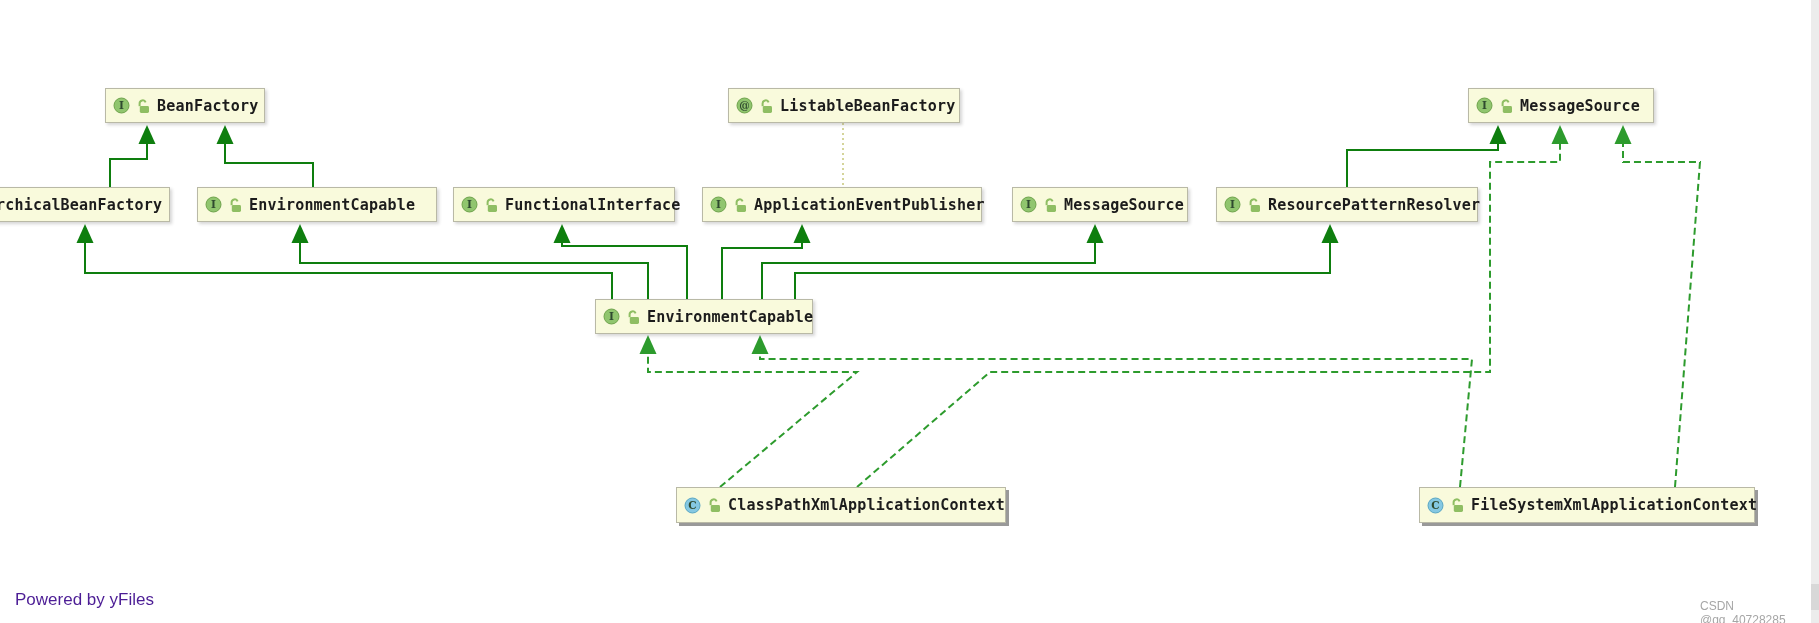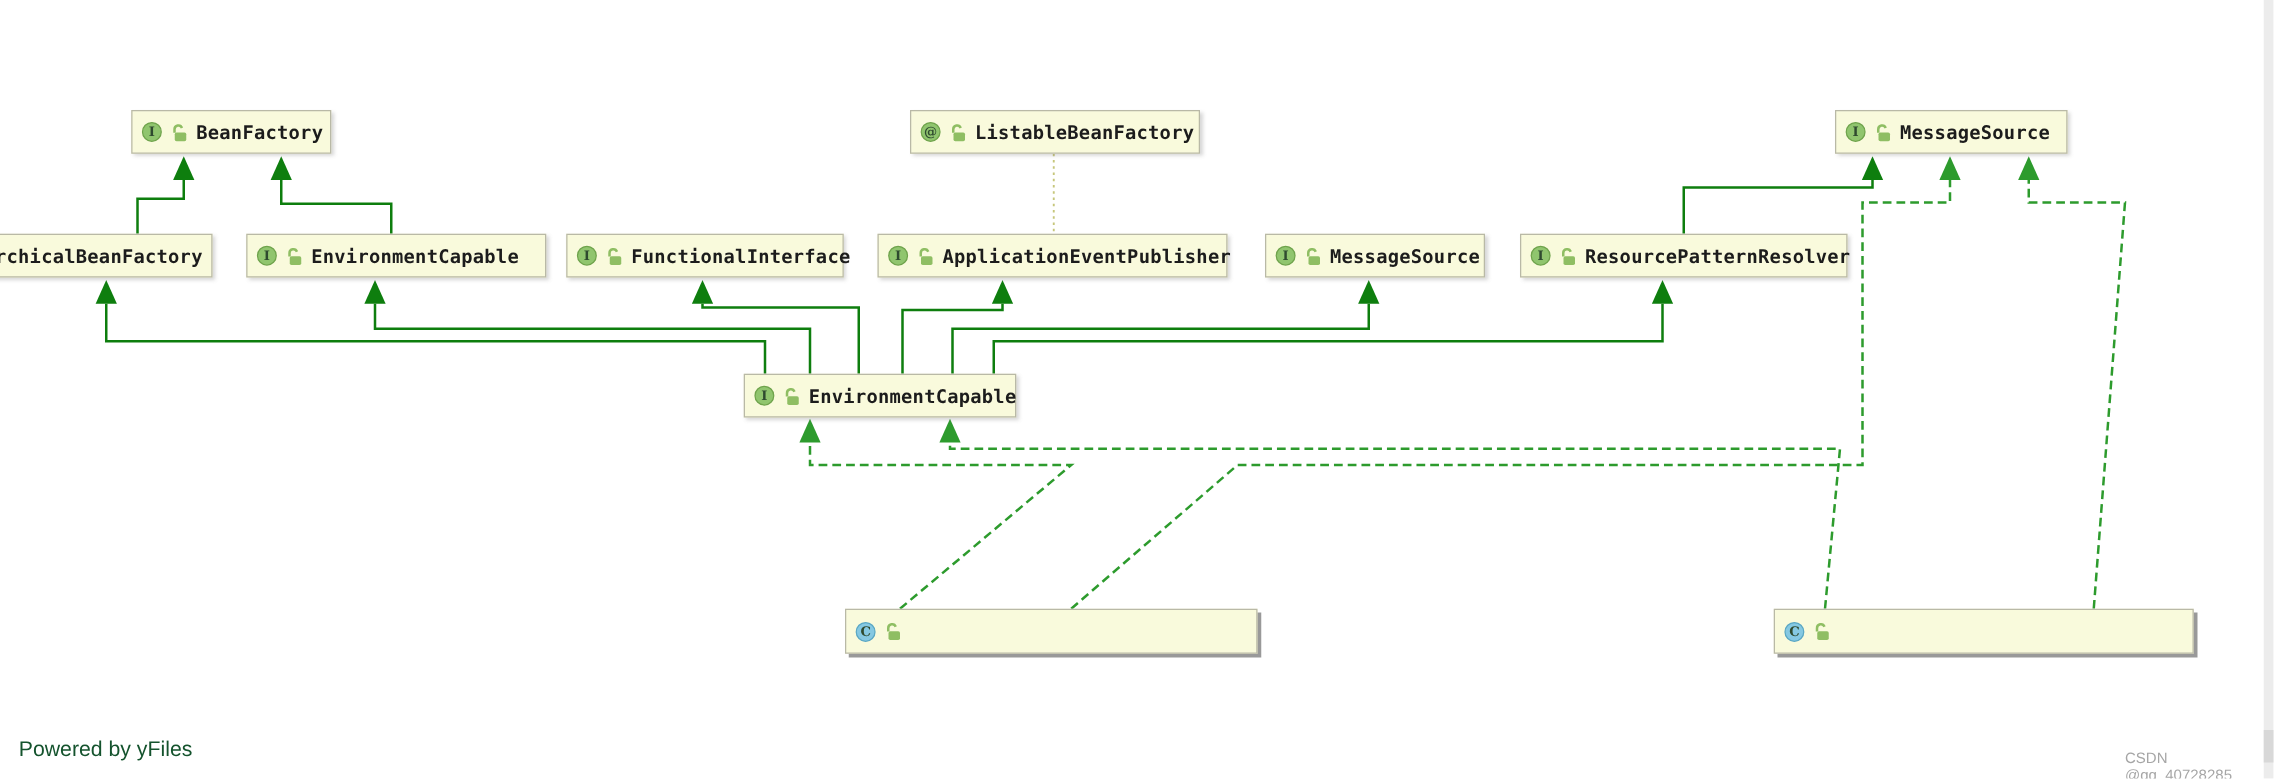--- a/index.html
+++ b/index.html
@@ -7,21 +7,21 @@
           font-family:"DejaVu Sans Mono","Liberation Mono",monospace;}
   #edges-svg{position:absolute;left:0;top:0;width:1819px;height:623px;}
   .node{position:absolute;display:flex;align-items:center;gap:6px;box-sizing:border-box;
         height:35px;padding:0 8px 0 7px;background:#f9fadc;border:1px solid #b9b9a6;
         box-shadow:2px 2px 3px rgba(120,120,120,0.30);
         font-size:15px;color:#1c1c1c;white-space:nowrap;cursor:default;}
   .node.class-node{height:36px;box-shadow:3px 3px 0 rgba(70,70,70,0.55);}
   .node .lbl{letter-spacing:0.2px;font-weight:bold;}
   .node svg{flex:0 0 auto;display:block;}
   .watermark-yfiles{position:absolute;left:15px;top:590px;
-        font-family:"Liberation Sans",sans-serif;font-size:17px;color:#14532d;
+        font-family:"Liberation Sans",sans-serif;font-size:17px;color:#4c1d95;
         text-decoration:none;cursor:pointer;}
   .watermark-csdn{position:absolute;left:1700px;top:599px;
         font-family:"Liberation Sans",sans-serif;font-size:12px;color:#a6a6a6;}
   .scrollbar-track{position:absolute;right:0;top:0;width:8px;height:623px;background:#ececec;}
   .scrollbar-thumb{position:absolute;right:0;top:584px;width:8px;height:26px;background:#d8d8d8;}
 </style>
 </head>
 <body>
 
 <div id="canvas">
@@ -159,29 +159,31 @@
       </div>
       <div class="node class-node" style="left: 676px; top: 487px; width: 330px;">
         <svg width="17" height="17" viewBox="0 0 17 17">
           <circle cx="8.5" cy="8.5" r="7.5" fill="#85c8e2" stroke="#5aa7c4" stroke-width="1"></circle>
           <text x="8.5" y="12.2" text-anchor="middle" font-size="10.5" font-weight="bold" font-family="DejaVu Serif, serif" fill="#2f4a2f">C</text>
         </svg>
         <svg width="15" height="16" viewBox="0 0 15 16">
           <path d="M3.6,8.2 L3.6,5.6 A3.1,3.1 0 0 1 9.6,4.4" fill="none" stroke="#8fbe63" stroke-width="2"></path>
           <rect x="3.8" y="8" width="9.2" height="7" rx="1.4" fill="#8fbe63"></rect>
         </svg>
+        <span class="lbl">ClassPathXmlApplicationContext</span>
       </div>
       <div class="node class-node" style="left: 1419px; top: 487px; width: 336px;">
         <svg width="17" height="17" viewBox="0 0 17 17">
           <circle cx="8.5" cy="8.5" r="7.5" fill="#85c8e2" stroke="#5aa7c4" stroke-width="1"></circle>
           <text x="8.5" y="12.2" text-anchor="middle" font-size="10.5" font-weight="bold" font-family="DejaVu Serif, serif" fill="#2f4a2f">C</text>
         </svg>
         <svg width="15" height="16" viewBox="0 0 15 16">
           <path d="M3.6,8.2 L3.6,5.6 A3.1,3.1 0 0 1 9.6,4.4" fill="none" stroke="#8fbe63" stroke-width="2"></path>
           <rect x="3.8" y="8" width="9.2" height="7" rx="1.4" fill="#8fbe63"></rect>
         </svg>
+        <span class="lbl">FileSystemXmlApplicationContext</span>
       </div>
     </div>
   <a class="watermark-yfiles">Powered by yFiles</a>
   <div class="watermark-csdn">CSDN @qq_40728285</div>
   <div class="scrollbar-track"></div>
   <div class="scrollbar-thumb"></div>
 </div>
 
 </body></html>

